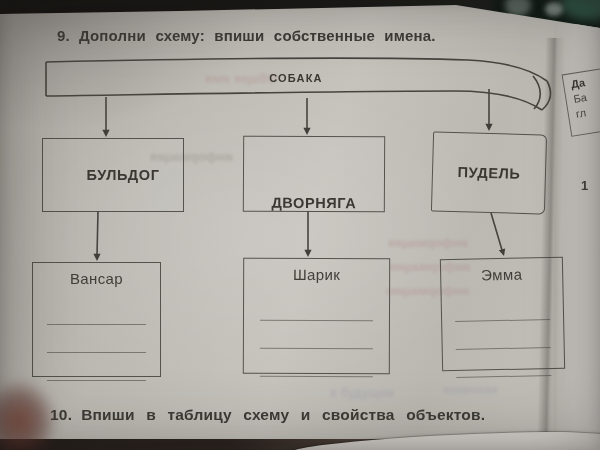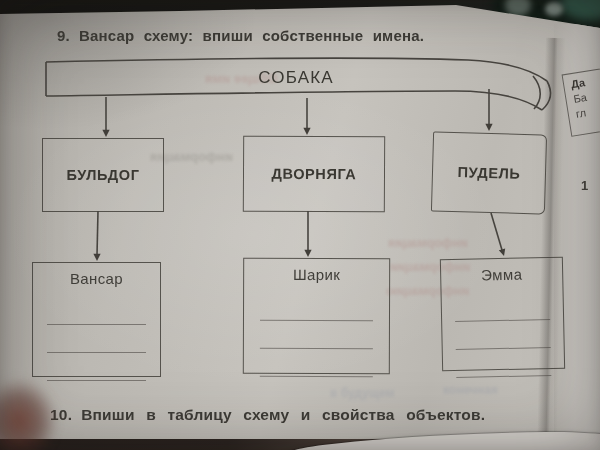--- a/index.html
+++ b/index.html
@@ -31,27 +31,27 @@
     transform:rotate(1.2deg);}
   .task{position:absolute;font-size:15px;font-weight:bold;color:#3d3b36;letter-spacing:.2px;}
   .task .num{margin-right:9px;}
   #task9{left:57px;top:27px;word-spacing:5px;}
   #task10{left:50px;top:406px;word-spacing:7px;font-size:15.5px;}
 
   svg.diagram{position:absolute;left:0;top:0;pointer-events:none;}
 
   .bannerlabel{position:absolute;left:46px;top:61px;width:500px;height:33px;
     display:flex;align-items:center;justify-content:center;
-    font-size:17px;font-weight:normal;letter-spacing:1.2px;color:#3a3832;}
+    font-size:11px;font-weight:bold;letter-spacing:1.2px;color:#3a3832;}
 
   .box{position:absolute;border:1.6px solid rgba(66,63,58,.85);
     display:flex;align-items:center;justify-content:center;background:rgba(255,255,255,.03);}
   .breed{font-size:14.5px;font-weight:bold;letter-spacing:.6px;color:#3a3832;}
-  #box-b1{left:42px;top:138px;width:120px;height:72px;}
-  #box-b2{left:243px;top:136px;width:140px;height:74px;transform:rotate(.3deg);}
+  #box-b1{left:42px;top:138px;width:120px;height:72px;padding-left:20px;}
+  #box-b2{left:243px;top:136px;width:140px;height:74px;transform:rotate(.3deg);align-items:flex-end;}
   #box-b3{left:432px;top:133px;width:112px;height:78px;transform:rotate(1.6deg);border-radius:2px 6px 6px 2px;}
 
   .namebox{position:absolute;border:1.6px solid rgba(66,63,58,.85);display:block;}
   #box-n1{left:32px;top:262px;width:127px;height:113px;}
   #box-n2{left:243px;top:258px;width:145px;height:114px;transform:rotate(.2deg);}
   #box-n3{left:441px;top:258px;width:121px;height:110px;transform:rotate(-1.2deg);}
   .petname{padding-top:7px;text-align:center;font-size:15px;color:#403e39;letter-spacing:.4px;}
   .lines{margin-top:10px;}
   .wline{height:27px;border-bottom:1.4px solid rgba(92,89,84,.7);width:78%;margin:0 auto;}
 
@@ -96,21 +96,21 @@
 
     <div class="ghost g-pink mirror" style="left:205px;top:71px;font-size:13px;">Общее имя</div>
     <div class="ghost g-gray mirror" style="left:150px;top:149px;font-size:13px;">информация</div>
     <div class="ghost g-pink mirror" style="left:388px;top:236px;font-size:12.5px;">информация</div>
     <div class="ghost g-pink mirror" style="left:390px;top:260px;font-size:12.5px;">информации</div>
     <div class="ghost g-pink mirror" style="left:386px;top:284px;font-size:12.5px;">информацию</div>
     <div class="ghost g-blue" style="left:330px;top:386px;font-size:12px;">в будущем</div>
     <div class="ghost g-blue" style="left:443px;top:383px;font-size:12px;">конечная</div>
 
     <div class="task" id="task9">
-      <span class="num">9.</span><span>Вансар схему: впиши собственные имена.</span>
+      <span class="num">9.</span><span>Дополни схему: впиши собственные имена.</span>
     </div>
 
     <svg class="diagram" width="600" height="450" viewBox="0 0 600 450">
       <g stroke="#47443f" stroke-width="1.6" fill="none">
         <path d="M46,62 C180,59 360,56 468,60 C508,62 532,70 547,81"></path>
         <path d="M46,96 C180,94 340,91 455,91 C498,91 524,98 542,110"></path>
         <path d="M46,62 L46,96"></path>
         <path d="M547,81 C553,92 551,102 542,110"></path>
         <path d="M533,76 C543,88 542,100 534,109"></path>
         <path d="M106,97 L106,131"></path>

